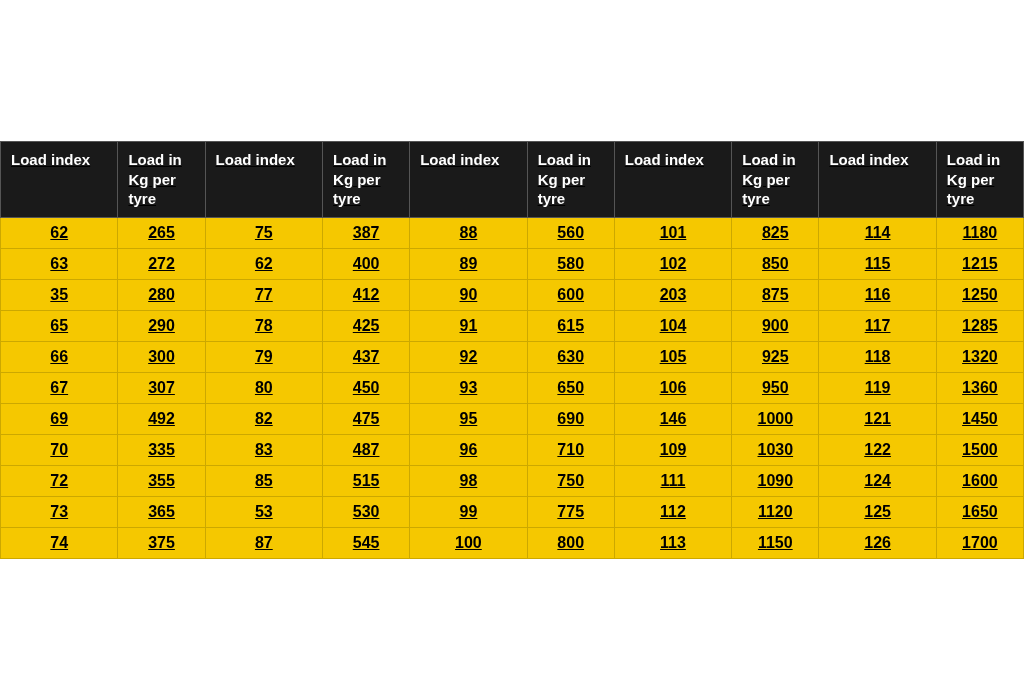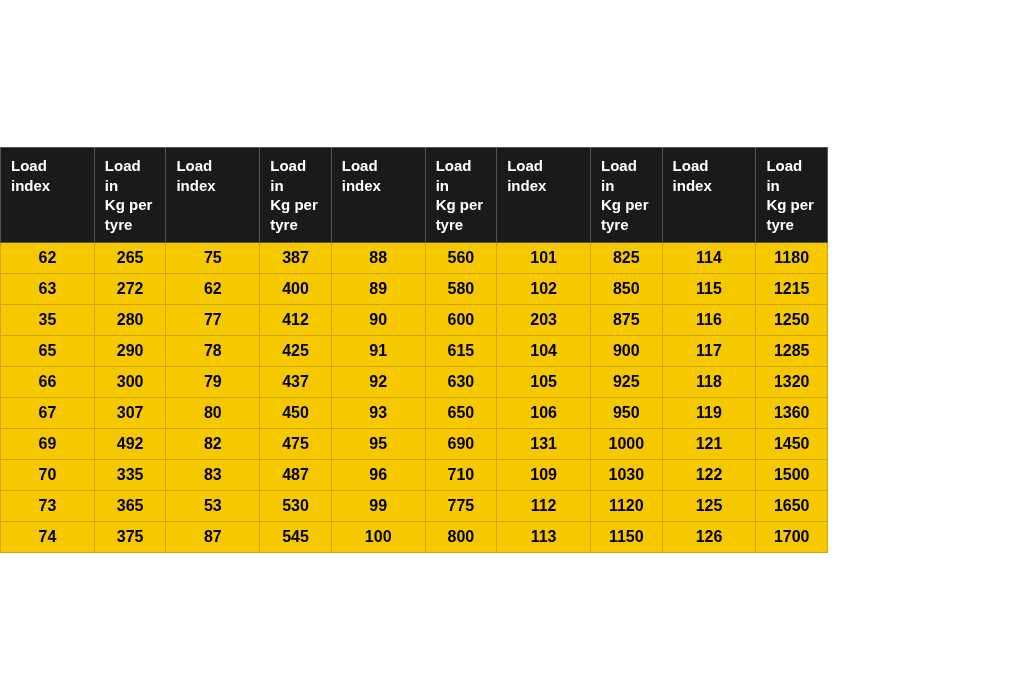--- a/index.html
+++ b/index.html
@@ -9,22 +9,23 @@
       display: flex;
       justify-content: center;
       align-items: center;
       width: 1024px;
       min-height: 700px;
     }
     .table-wrapper {
       width: 1024px;
     }
     table {
-      width: 828px;
+      width: 1024px;
       border-collapse: collapse;
+      text-decoration: underline;
     }
     th {
       background: #1a1a1a;
       color: #fff;
       font-weight: bold;
       font-size: 15px;
       padding: 8px 10px;
       text-align: left;
       border: 1px solid #555;
       vertical-align: top;
@@ -135,38 +136,50 @@
           <td>119</td>
           <td>1360</td>
         </tr>
         <tr>
           <td>69</td>
           <td>492</td>
           <td>82</td>
           <td>475</td>
           <td>95</td>
           <td>690</td>
-          <td>131</td>
+          <td>146</td>
           <td>1000</td>
           <td>121</td>
           <td>1450</td>
         </tr>
         <tr>
           <td>70</td>
           <td>335</td>
           <td>83</td>
           <td>487</td>
           <td>96</td>
           <td>710</td>
           <td>109</td>
           <td>1030</td>
           <td>122</td>
           <td>1500</td>
         </tr>
         <tr>
+          <td>72</td>
+          <td>355</td>
+          <td>85</td>
+          <td>515</td>
+          <td>98</td>
+          <td>750</td>
+          <td>111</td>
+          <td>1090</td>
+          <td>124</td>
+          <td>1600</td>
+        </tr>
+        <tr>
           <td>73</td>
           <td>365</td>
           <td>53</td>
           <td>530</td>
           <td>99</td>
           <td>775</td>
           <td>112</td>
           <td>1120</td>
           <td>125</td>
           <td>1650</td>

